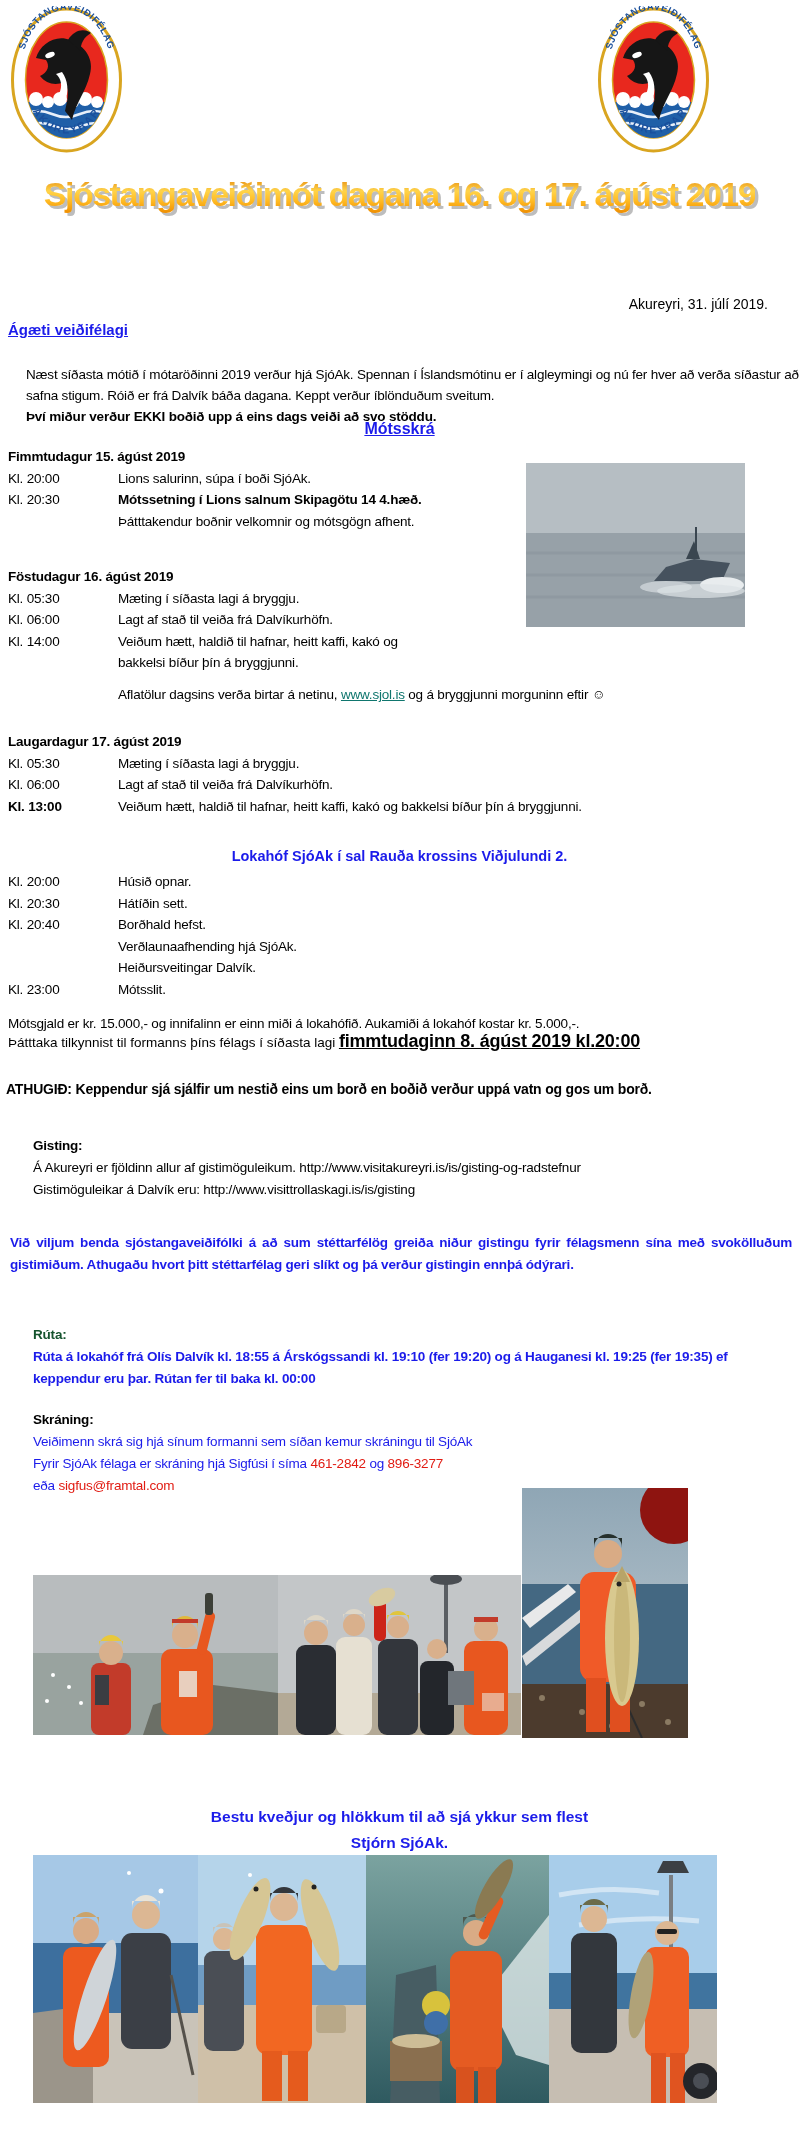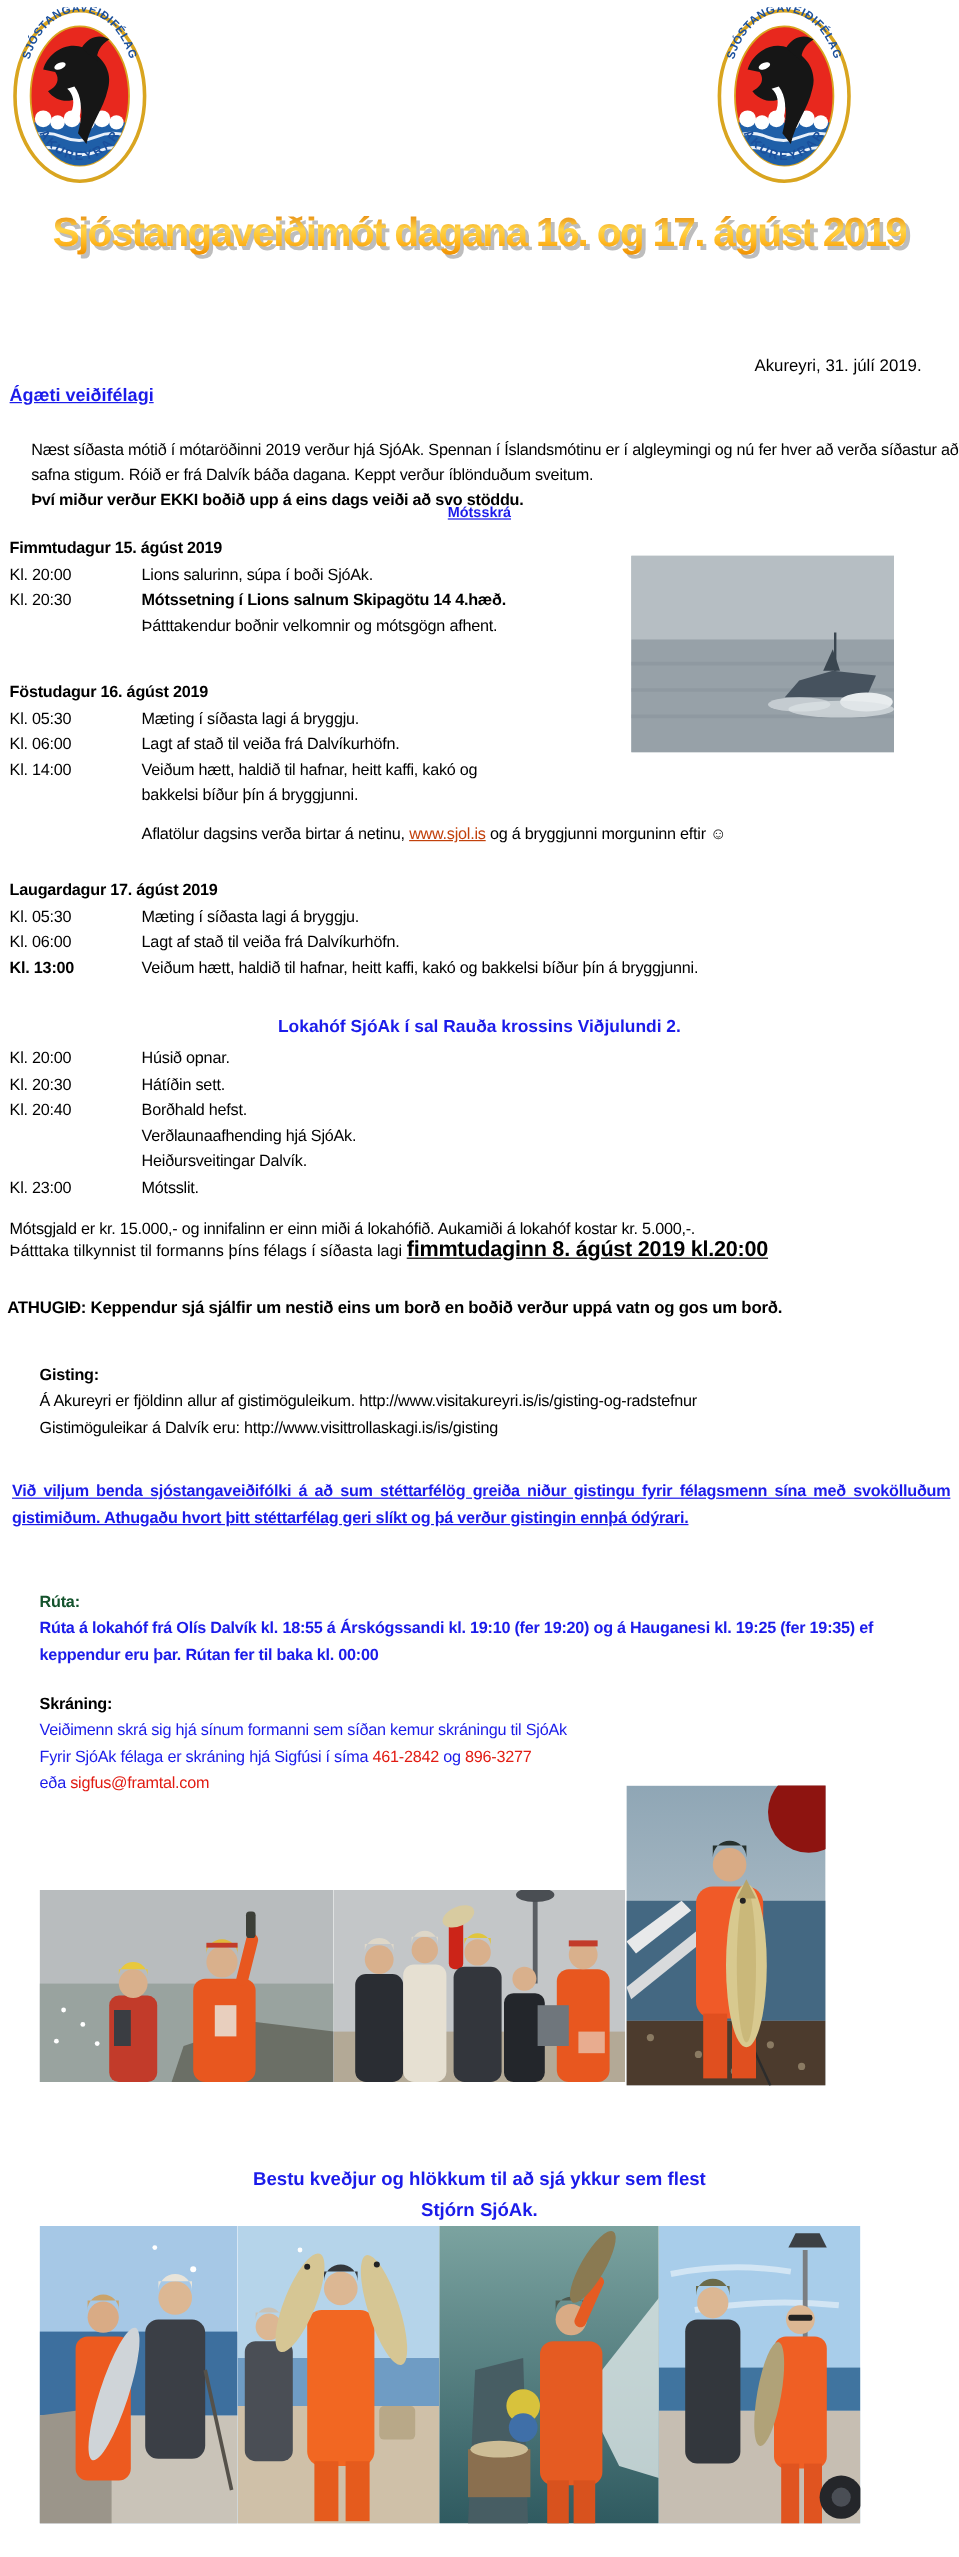--- a/index.html
+++ b/index.html
@@ -24,43 +24,43 @@
   .body-text { font-size:13.5px; letter-spacing:-0.2px; line-height:21px; }
   .blue { color:#1b1bea; }
   .red { color:#e11b12; }
   .bold { font-weight:bold; }
   .ul { text-decoration:underline; }
   .center { left:0; width:799px; text-align:center; }
 
   .dateline { top:296px; right:31px; font-size:14px; }
   .salutation { top:321px; left:8px; font-size:15px; font-weight:bold; }
   .intro { top:364px; left:8px; width:784px;margin-left:18px; }
-  .motsskra { top:420px; font-size:12px; font-weight:bold; }
+  .motsskra { top:420px; font-size:16px; font-weight:bold; }
 
   .sched { font-size:13.5px; letter-spacing:-0.2px; line-height:21.5px; width:784px; }
   .sched .h { font-weight:bold; }
   .grid { display:grid; grid-template-columns:110px 674px; }
   .lokahof-h { top:848px; font-size:14.5px; font-weight:bold; }
 
   .fee { top:1013px; left:8px; width:784px; }
   .deadline { top:1031px; left:8px; width:790px; font-size:13.5px; white-space:nowrap; }
   .deadline .big { font-size:18px; font-weight:bold; text-decoration:underline; letter-spacing:-0.2px; }
   .athugid { top:1081px; left:6px; width:790px; font-size:14px; font-weight:bold; letter-spacing:-0.2px; }
 
   .gisting { top:1135px; left:33px; width:750px; font-size:13.5px; line-height:22px; letter-spacing:-0.2px; }
   .union-note { top:1232px; left:10px; width:782px; font-size:13.5px; font-weight:bold;
-                line-height:22px; letter-spacing:-0.2px; text-align:justify;text-decoration:underline; }
+                line-height:22px; letter-spacing:-0.2px; text-align:justify; }
   .ruta { top:1324px; left:33px; width:752px; font-size:13.5px; font-weight:bold; line-height:22px; letter-spacing:-0.2px; }
   .skraning { top:1409px; left:33px; width:752px; font-size:13.5px; line-height:22px; letter-spacing:-0.2px; }
   .skraning .h { font-weight:bold; color:#000; }
 
   .closing { top:1804px; font-size:15.5px; font-weight:bold; line-height:26px; }
 
   .photo { display:block; }
-  a.link { color:#c2410c; text-decoration:underline; cursor:pointer; }
+  a.link { color:#0f766e; text-decoration:underline; cursor:pointer; }
 </style>
 </head>
 <body>
 
 <div id="page">
 
   <svg width="0" height="0" style="position:absolute" aria-hidden="true">
     <defs>
       <g id="club-logo">
         <ellipse cx="56.5" cy="74" rx="54" ry="71" fill="#ffffff" stroke="#d9a520" stroke-width="3"></ellipse>

